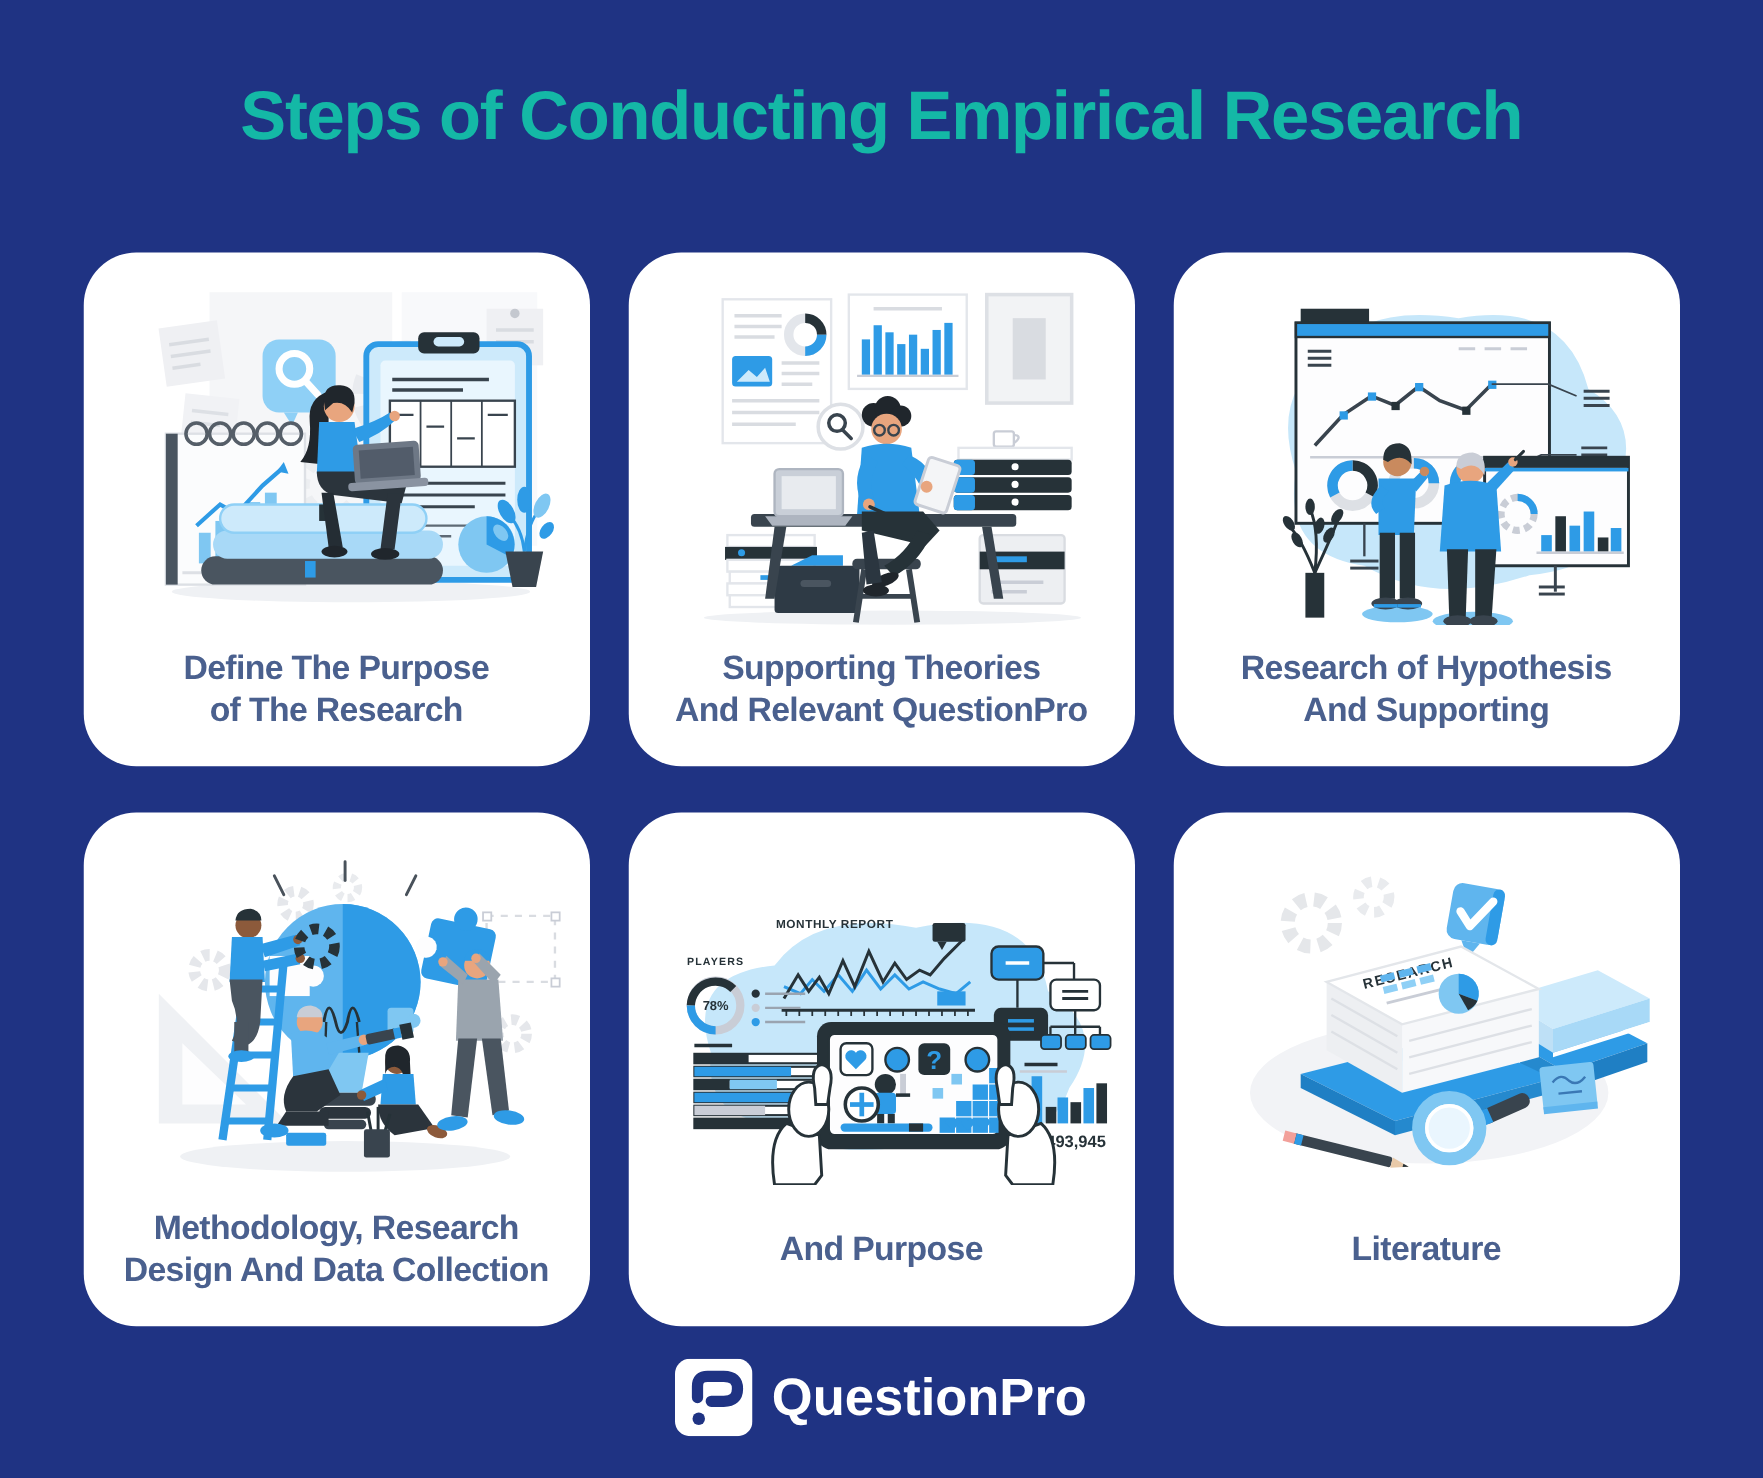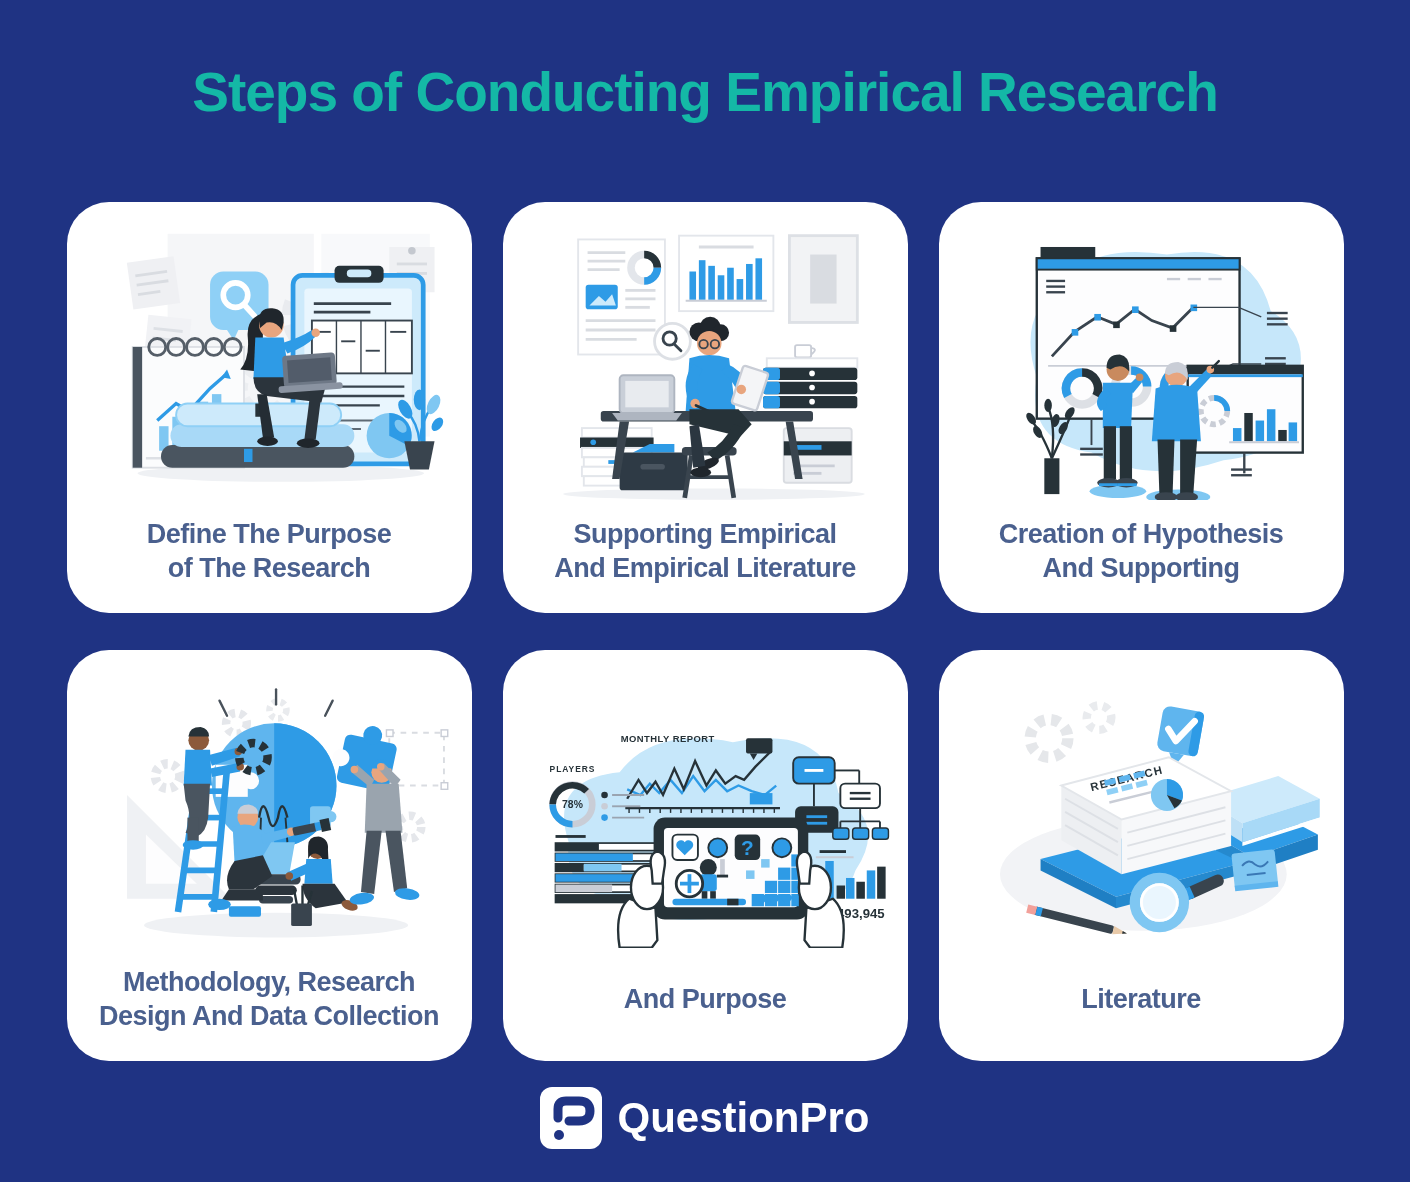--- a/index.html
+++ b/index.html
@@ -313,22 +313,22 @@
           <circle cx="241" cy="173" r="5" fill="#E8A57E"></circle>
           <path d="M186,194 L238,194 L252,210 L240,223 L186,210 Z" fill="#263238"></path>
           <path d="M245,214 Q233,239 213,249 L205,240 Q223,230 233,210 Z" fill="#263238"></path>
           <ellipse cx="206" cy="252" rx="12" ry="5" fill="#20262C" transform="rotate(-22 206 252)"></ellipse>
           <path d="M196,210 L203,254 L190,256 L186,212 Z" fill="#2B3640"></path>
           <ellipse cx="198" cy="261" rx="11" ry="5" fill="#20262C"></ellipse>
         </g>
       </svg>
     </div>
     <div class="caption">
-      <div>Supporting Empirical</div>
-      <div>And Empirical Literature</div>
+      <div>Supporting Theories</div>
+      <div>And Relevant QuestionPro</div>
     </div>
   </div>
 
   <div class="card">
     <div class="illus">
       <svg viewBox="0 0 405 290" width="382" height="274">
         <path d="M120,60 Q150,18 230,30 Q320,14 340,90 Q390,120 362,180 Q370,240 290,248 Q210,275 150,240 Q80,230 92,160 Q70,95 120,60 Z" fill="#C6E7FA"></path>
         <g>
           <rect x="96" y="22" width="58" height="14" fill="#263238"></rect>
           <rect x="92" y="34" width="215" height="170" fill="#FDFDFE" stroke="#263238" stroke-width="2.5"></rect>
@@ -432,21 +432,21 @@
           <line x1="278" y1="150" x2="285" y2="143" stroke="#263238" stroke-width="2.5" stroke-linecap="round"></line>
           <path d="M218,172 Q240,164 262,172 L266,228 L214,228 Z" fill="#2E9BE6"></path>
           <path d="M220,226 L238,226 L236,284 L222,284 Z" fill="#263238"></path>
           <path d="M244,226 L262,226 L258,284 L244,284 Z" fill="#263238"></path>
           <ellipse cx="229" cy="287" rx="12" ry="5" fill="#39444E"></ellipse>
           <ellipse cx="251" cy="287" rx="12" ry="5" fill="#39444E"></ellipse>
         </g>
       </svg>
     </div>
     <div class="caption">
-      <div>Creation of Hypothesis</div>
+      <div>Research of Hypothesis</div>
       <div>And Supporting</div>
     </div>
   </div>
 
   <div class="card">
     <div class="illus">
       <svg viewBox="0 0 405 290" width="382" height="274">
         <ellipse cx="210" cy="266" rx="140" ry="13" fill="#EFF1F4"></ellipse>
         <g>
           <path d="M52,128 L52,238 L162,238 Z" fill="#EFF1F4"></path>

